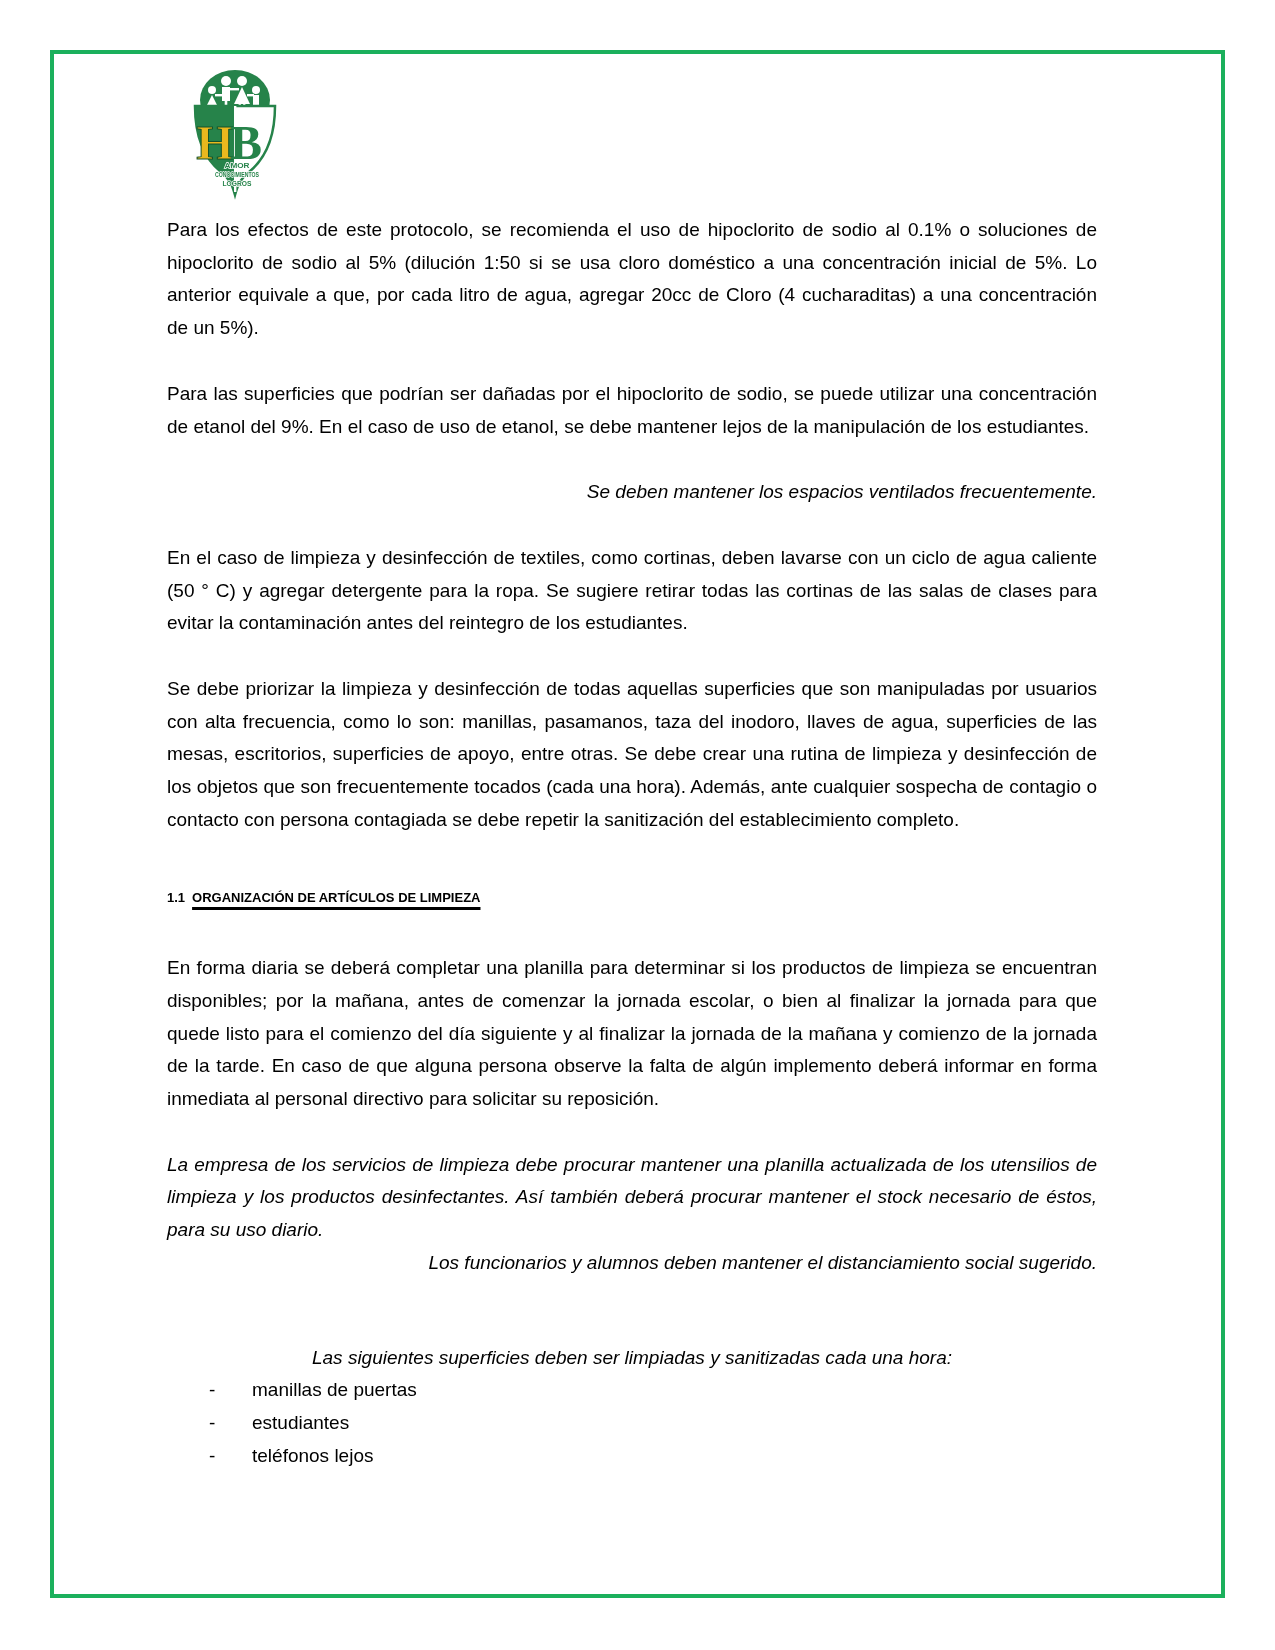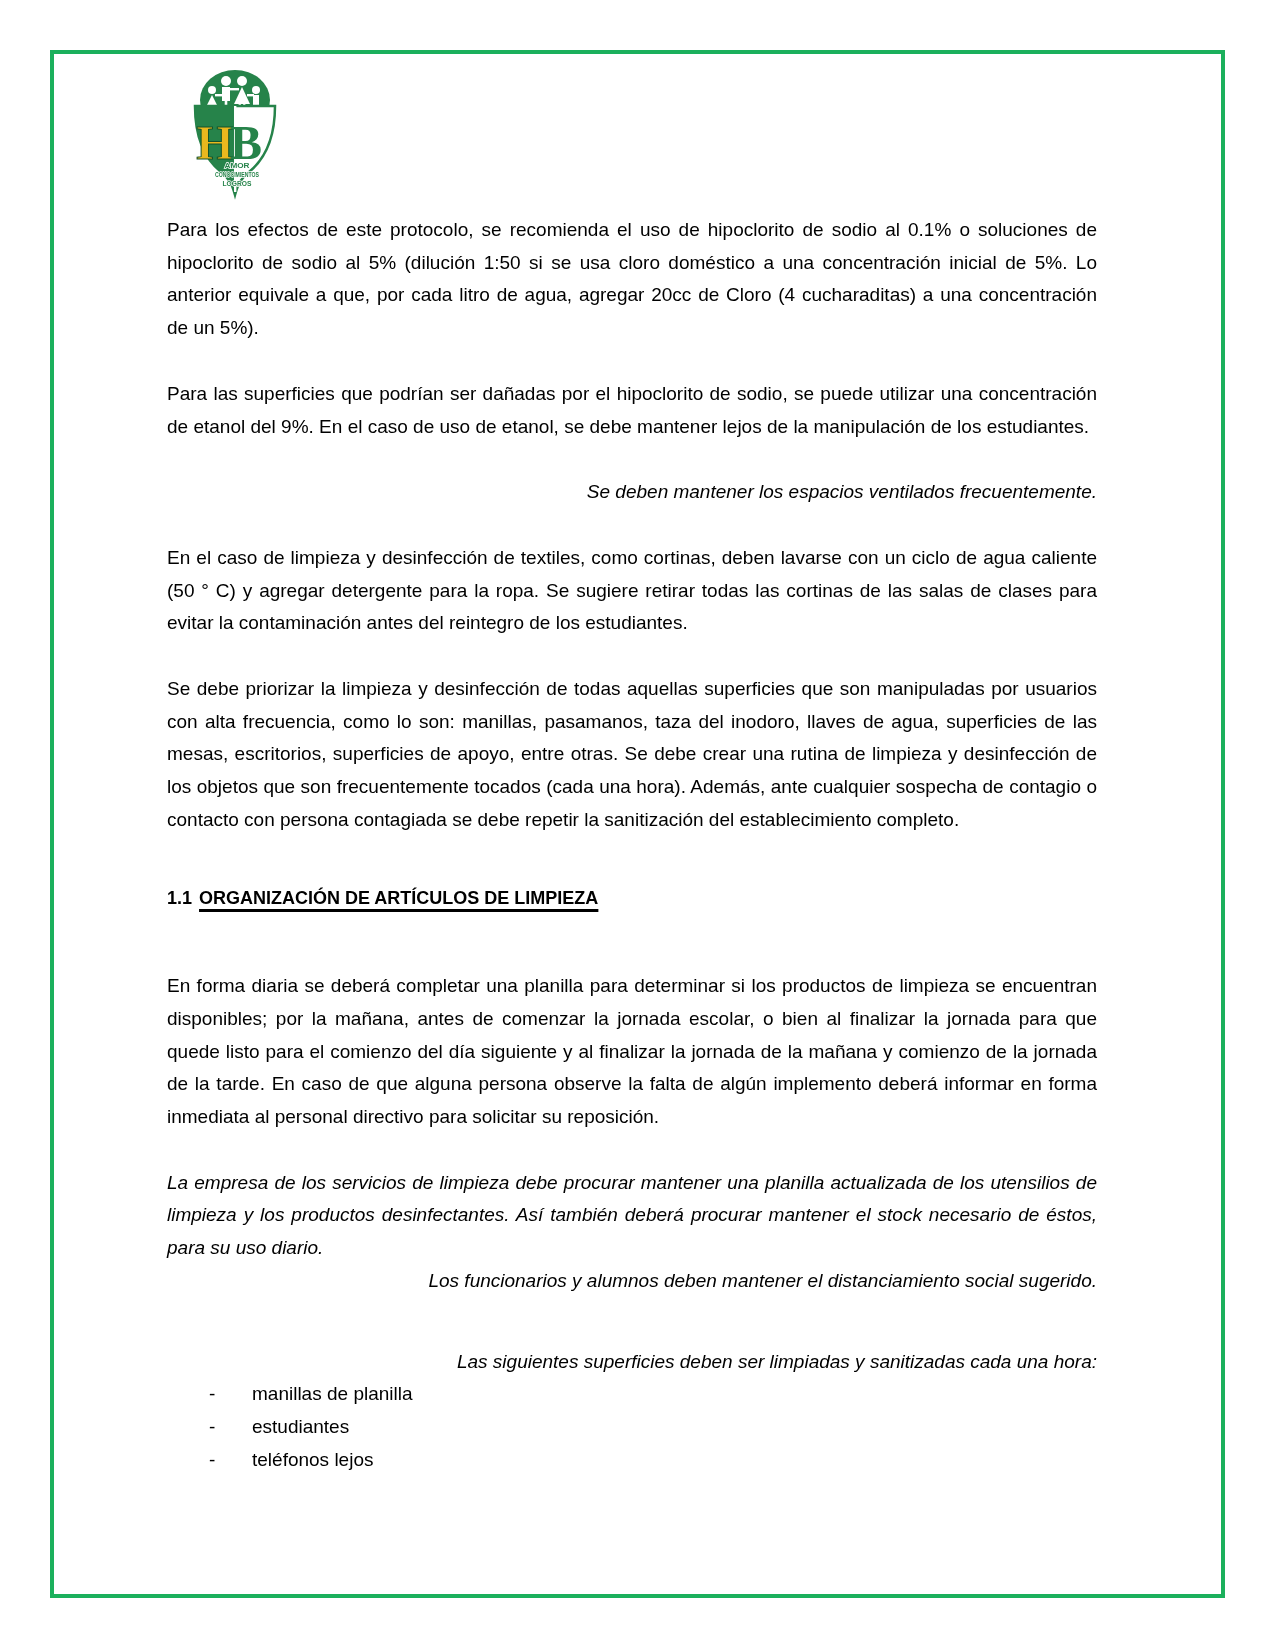--- a/index.html
+++ b/index.html
@@ -13,29 +13,29 @@
   }
   .content{
     position:absolute;left:167px;top:66px;width:930px;
     font-size:19px;line-height:32.7px;letter-spacing:0;
   }
   .logo-wrap{width:106px;height:136px;margin:0 0 12px 15px;}
   .logo-wrap svg{display:block;width:106px;height:136px;}
   .para{margin:0 0 33px 0;text-align:justify;}
   .para.no-gap{margin-bottom:0;font-style:italic;}
   .para.single{text-align:right;font-style:italic;}
-  .para.big-gap{margin-bottom:48px;}
+  .para.big-gap{margin-bottom:62px;}
   .heading{
-    margin:45px 0 56px 0;font-weight:bold;font-size:18px;text-align:left;
+    margin:45px 0 38px 0;font-weight:bold;font-size:13px;text-align:left;
   }
   .heading .h-num{margin-right:7px;}
   .heading .h-title{
     text-decoration:underline;text-decoration-thickness:2.5px;text-underline-offset:5px;
   }
-  .intro{margin:0;text-align:right;}
+  .intro{margin:0;text-align:center;}
   .bullet-list{margin:0;}
   .bullet-row{display:flex;text-align:left;}
   .bullet-dash{margin-left:42px;width:43px;flex:0 0 43px;}
   .serif-letter{font-family:"Liberation Serif",serif;font-weight:bold;}
 </style>
 </head>
 <body>
 
 <div class="page-border"></div>
 
@@ -106,21 +106,21 @@
 
   <p class="para no-gap">La empresa de los servicios de limpieza debe procurar mantener una planilla actualizada de los utensilios de limpieza y los productos desinfectantes. Así también deberá procurar mantener el stock necesario de éstos, para su uso diario.</p>
 
   <p class="para single big-gap">Los funcionarios y alumnos deben mantener el distanciamiento social sugerido.</p>
 
   <p class="para intro no-gap">Las siguientes superficies deben ser limpiadas y sanitizadas cada una hora:</p>
 
   <div class="bullet-list">
     <div class="bullet-row">
       <span class="bullet-dash">-</span>
-      <span>manillas de planilla</span>
+      <span>manillas de puertas</span>
     </div>
     <div class="bullet-row">
       <span class="bullet-dash">-</span>
       <span>estudiantes</span>
     </div>
     <div class="bullet-row">
       <span class="bullet-dash">-</span>
       <span>teléfonos lejos</span>
     </div>
   </div>

